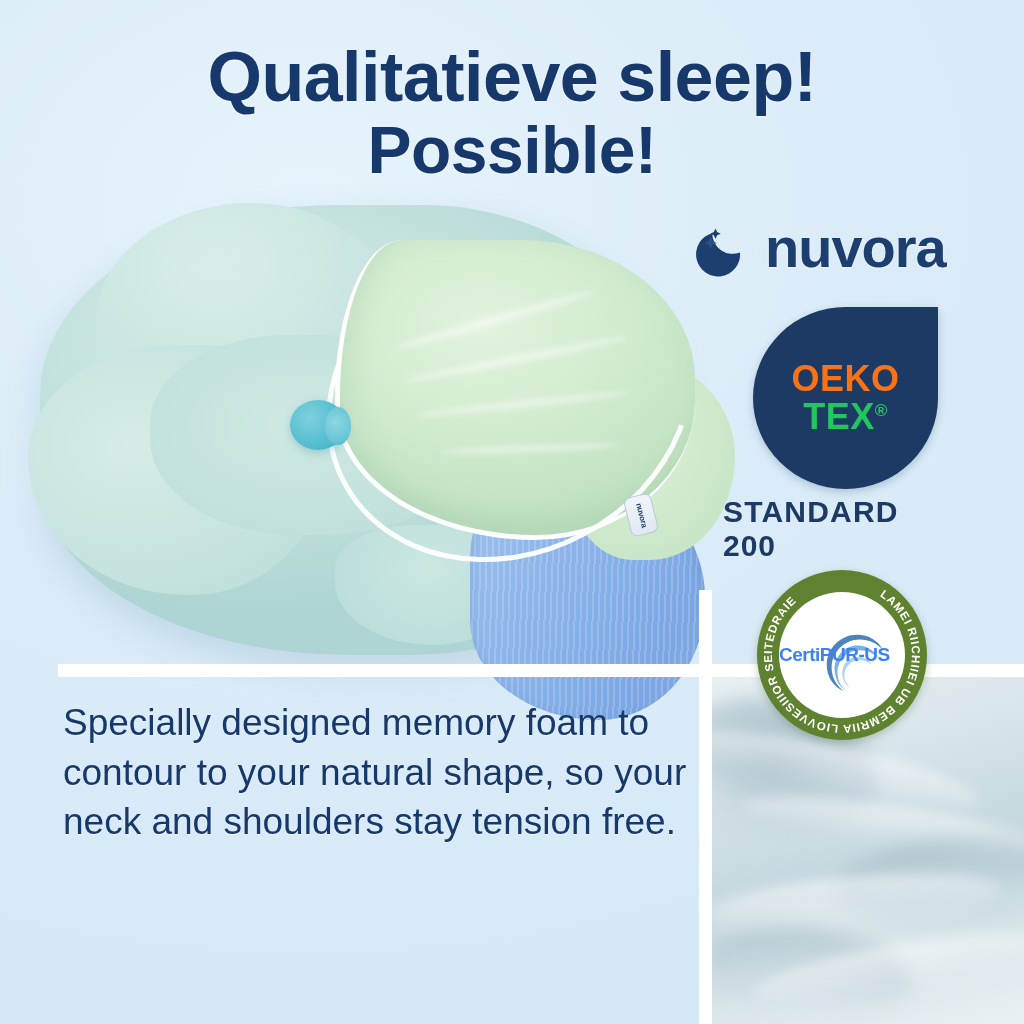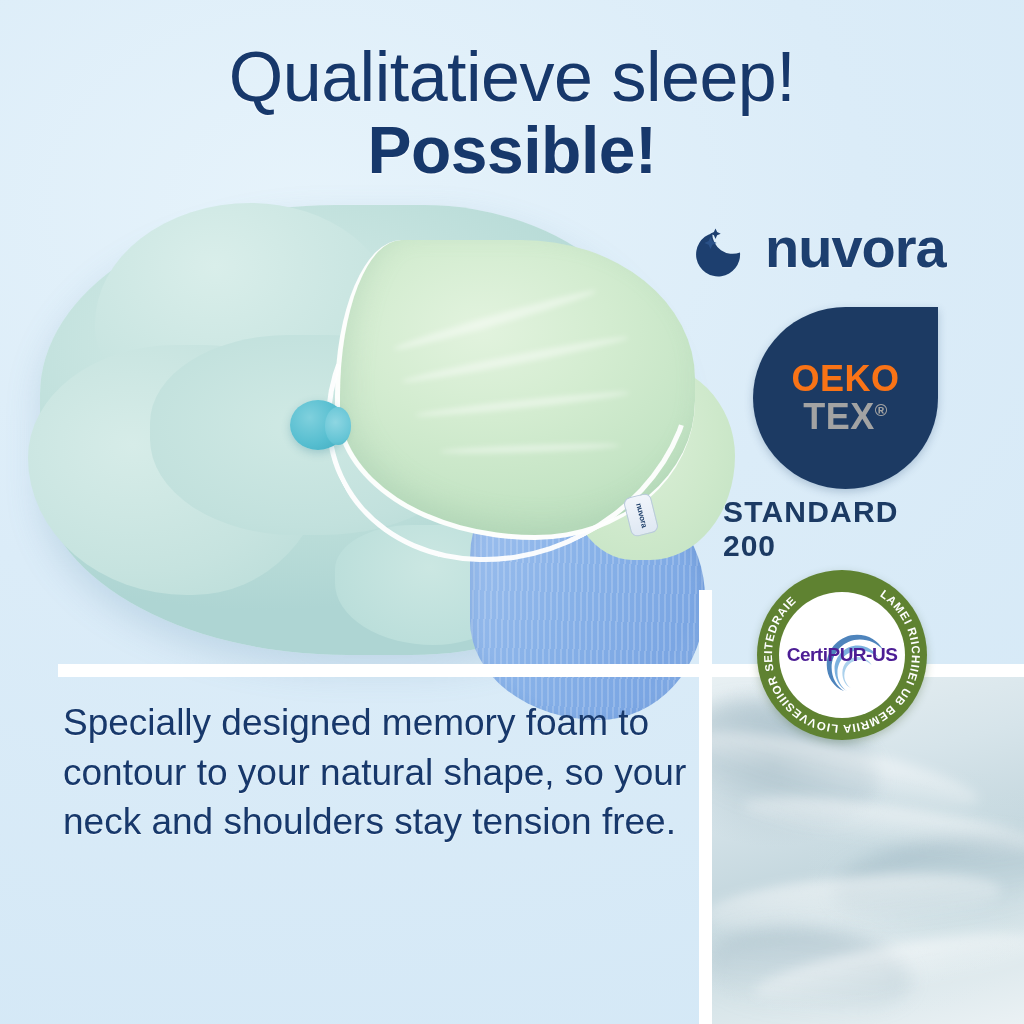--- a/index.html
+++ b/index.html
@@ -26,21 +26,21 @@
     position:absolute;
     left:0; top:42px;
     width:1024px;
     text-align:center;
     line-height:1.02;
     z-index:30;
   }
   .hl-line1 {
     display:block;
     font-size:70px;
-    font-weight:400;
+    font-weight:700;
     color:#17386b;
     letter-spacing:-0.5px;
     text-shadow:0 1px 2px rgba(255,255,255,0.75);
   }
   .hl-line2 {
     display:block;
     font-size:66px;
     font-weight:700;
     color:#17386b;
     letter-spacing:-0.5px;
@@ -261,21 +261,21 @@
     box-shadow:0 3px 9px rgba(35,70,115,0.25);
   }
   .oeko-line1 {
     color:#f97316;
     font-size:36px;
     font-weight:700;
     letter-spacing:0.5px;
     line-height:1.05;
   }
   .oeko-line2 {
-    color:#a3a3a3;
+    color:#22c55e;
     font-size:36px;
     font-weight:700;
     letter-spacing:0.5px;
     line-height:1.05;
   }
   .oeko-line2 sup { font-size:17px; vertical-align:super; font-weight:700; }
   #oeko-standard {
     position:absolute;
     left:723px; top:495px;
     width:250px;
@@ -301,24 +301,24 @@
     left:22px; top:22px;
     width:126px; height:126px;
     border-radius:50%;
     background:#ffffff;
     overflow:hidden;
   }
   .certi-label {
     position:absolute;
     left:0; top:52px;
     width:126px;
-    text-align:center;
+    text-align:left;
     font-size:19px;
     font-weight:700;
-    color:#4c1d95;
+    color:#3b82f6;
     letter-spacing:-0.5px;
     z-index:3;
   }
   .certi-swoosh {
     position:absolute;
     left:38px; top:30px;
     width:78px; height:78px;
     z-index:2;
   }
   .certi-ringtext { position:absolute; left:0; top:0; width:170px; height:170px; z-index:4; }

